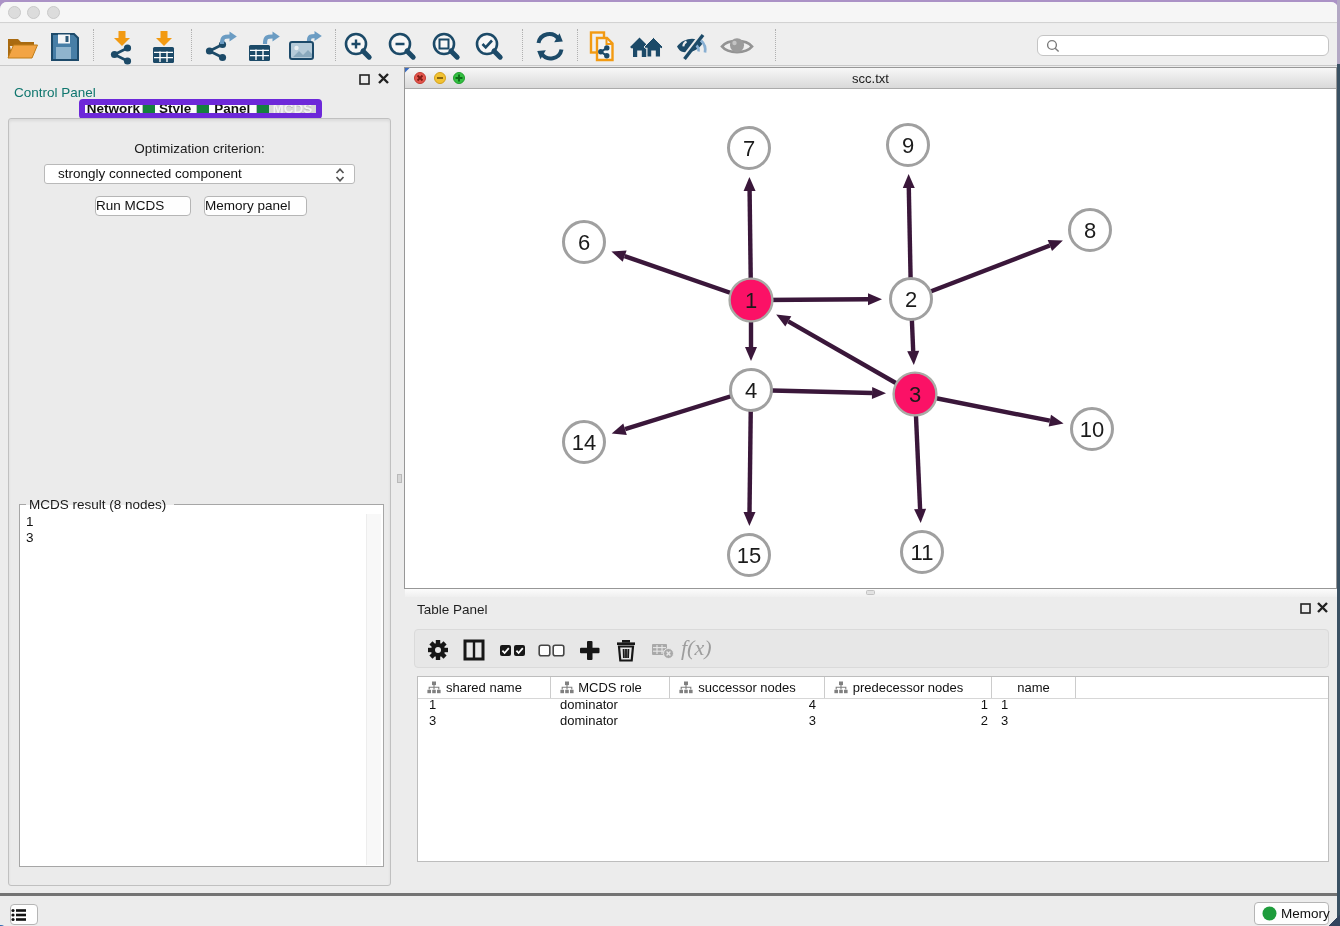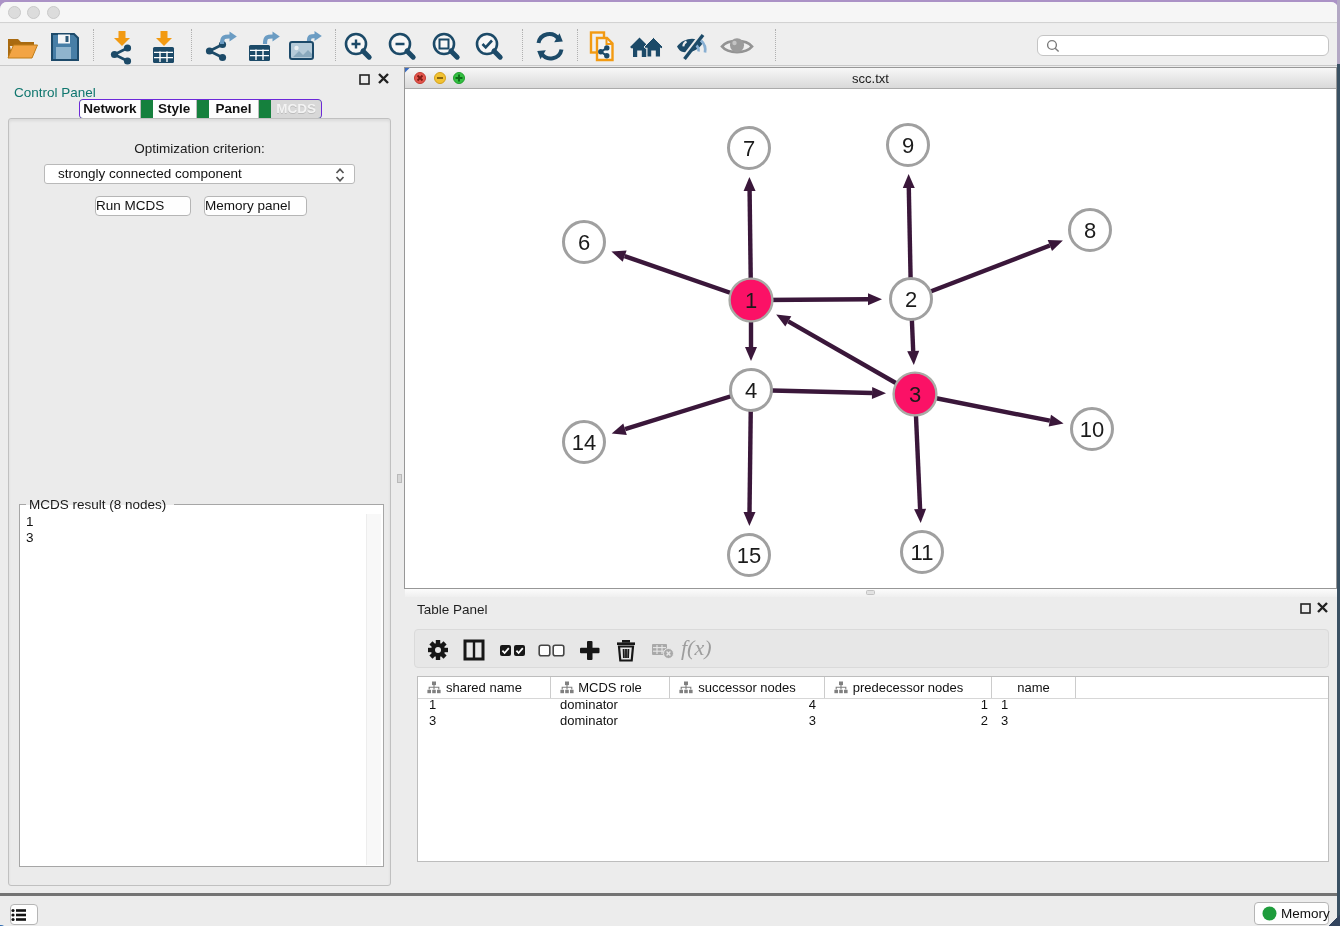--- a/index.html
+++ b/index.html
@@ -13,21 +13,21 @@
   #wtitle { position:absolute; top:3px; left:0; width:100%; text-align:center; font-size:13.5px; color:#b4b4b4; }
   
   #toolbar { position:absolute; left:0; top:22px; width:100%; height:42px; background:#eeeeee; border-bottom:1px solid #c9c9c9; }
   .tsep { position:absolute; top:5px; height:32px; width:0; border-left:1px dotted #b0b0b0; }
   .ticon { position:absolute; top:5px; }
   #search { position:absolute; left:1037px; top:11px; width:292px; height:21px; background:#fff; border:1px solid #c4c4c4; border-radius:6px; }
   
   #cp-title { position:absolute; left:14px; top:71px; font-size:13.5px; color:#0f766e;margin-top:12px; }
   .panebtn { position:absolute; font-size:13px; color:#111; }
   #cp-panel { position:absolute; left:8px; top:116px; width:383px; height:768px; background:#ebebeb; border:1px solid #c0c0c0; border-radius:3px; box-shadow:inset 0 2px 3px rgba(0,0,0,0.07); }
-  .tabrow { position:absolute; display:flex; height:20px; border:1px solid #6d28d9; border-radius:4px; overflow:hidden; background:#15803d;gap:12px; }
+  .tabrow { position:absolute; display:flex; height:20px; border:6px solid #6d28d9; border-radius:4px; overflow:hidden; background:#15803d;gap:12px; }
   .tab { height:100%; display:flex; align-items:center; justify-content:center; font-size:13.5px; font-weight:600; color:#111; background:#fdfdfd; border-right:1px solid #bcbcbc; }
   .tab:last-child { border-right:none; }
   .tabsel { background:#d8d8d8; color:#f3f3f3; text-shadow:0 1px 0 #bdbdbd; }
   #optlabel { position:absolute; left:0; top:22px; width:100%; text-align:center; font-size:13.5px; color:#1a1a1a; }
   #optselect { position:absolute; left:35px; top:45px; width:311px; height:20px; background:#fff; border:1px solid #b9b9b9; border-radius:3px; font-size:13.5px; color:#111; line-height:18px; padding-left:13px; }
   .btn { position:absolute; height:20px; background:#fefefe; border:1px solid #b5b5b5; border-radius:4px; font-size:13.5px; color:#111; text-align:left; line-height:18px; }
   #mcds-fs { position:absolute; left:10px; top:385px; width:365px; height:363px; background:#fff; border:1px solid #a6a6a6; }
   #mcds-legend { position:absolute; left:7px; top:-8px; font-size:13.5px; color:#1a1a1a; background:transparent; padding:0 2px; }
   #mcds-legend-bg { position:absolute; left:6px; top:-8px; height:8px; background:#ebebeb; }
   

